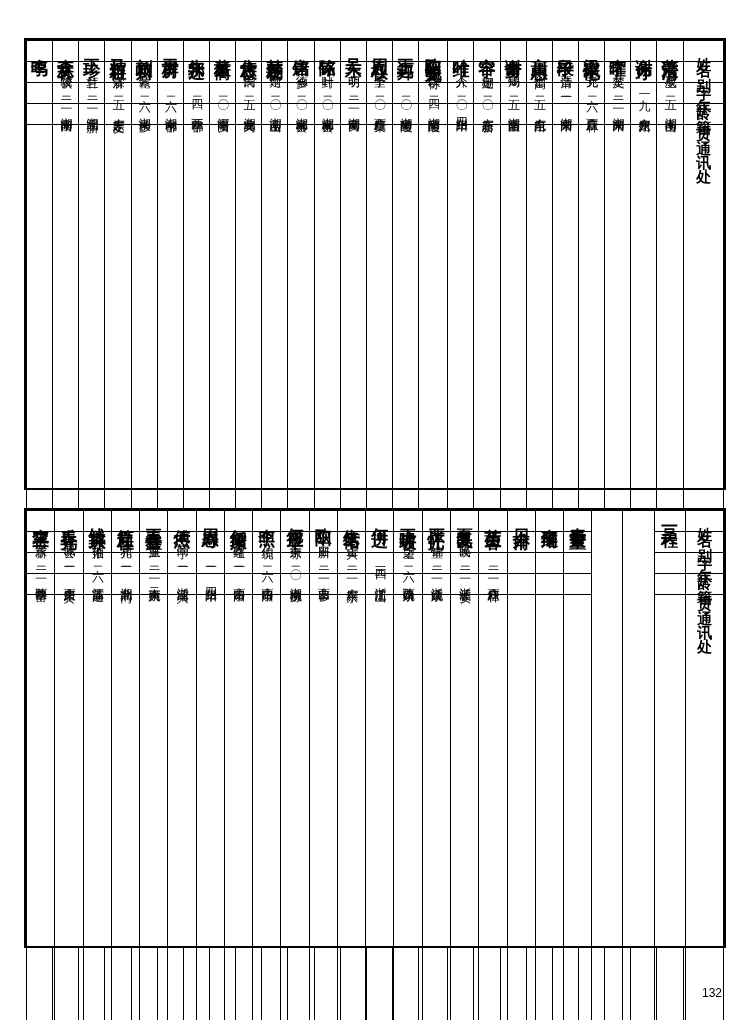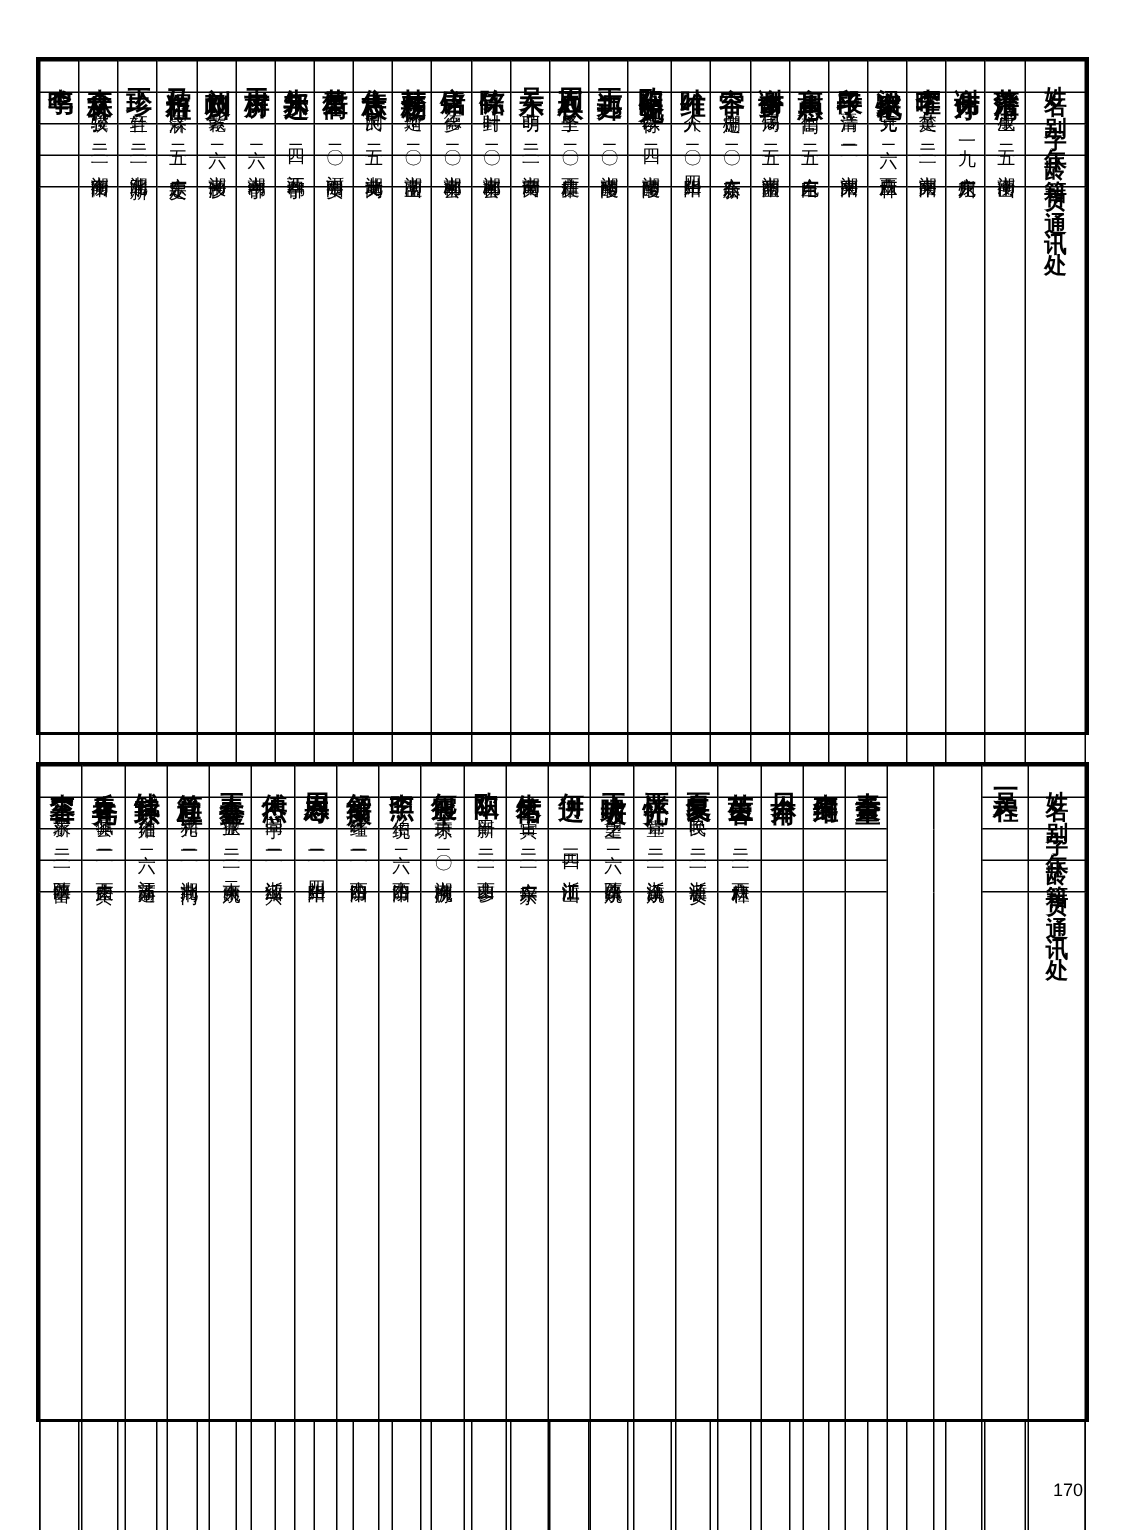--- a/index.html
+++ b/index.html
@@ -1373,14 +1373,14 @@
         <td class="hdr addrh">
               <div class="cellpad">
                 <span class="vt">通讯处</span>
               </div>
             </td>
       </tr>
     </tbody>
       </table>
   </div>
 
-  <div class="pagenum">170</div>
+  <div class="pagenum">132</div>
 </div>
 
 </body></html>

